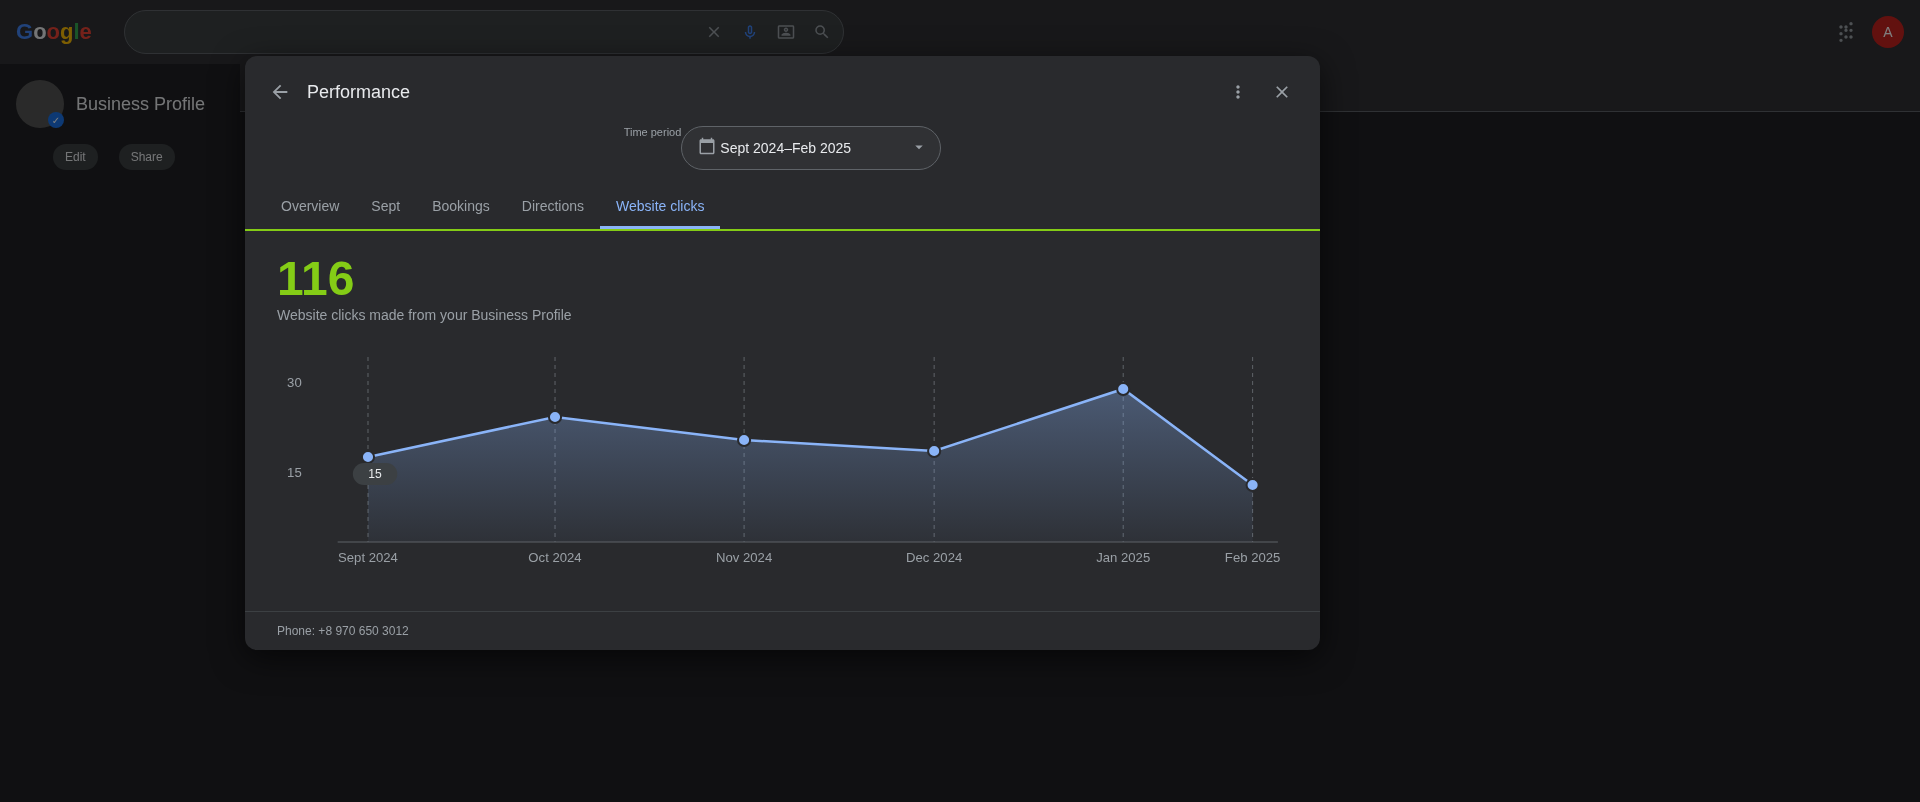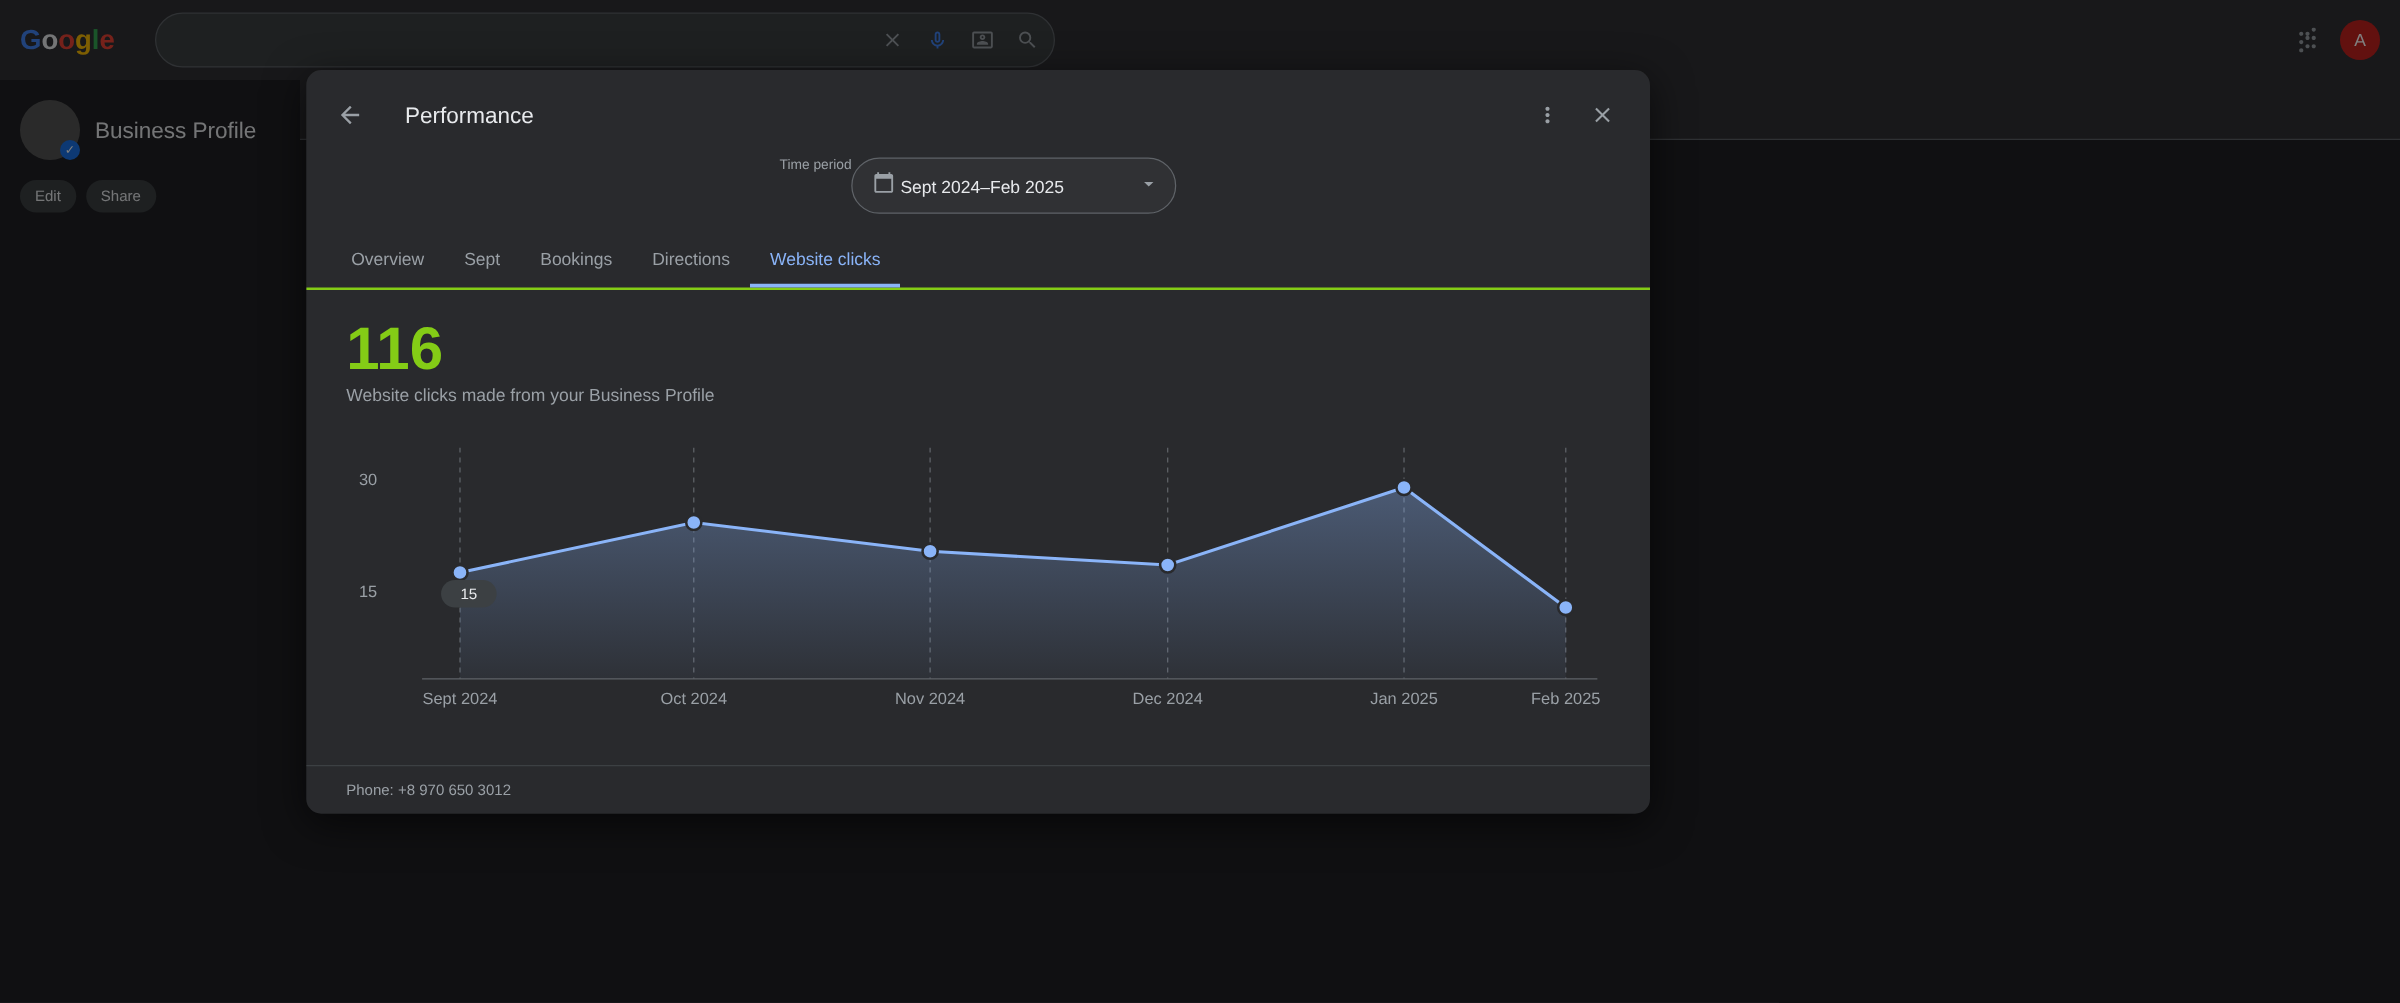--- a/index.html
+++ b/index.html
@@ -168,21 +168,21 @@
       border-radius: 12px;
       z-index: 20;
       overflow: hidden;
       box-shadow: 0 8px 32px rgba(0,0,0,0.6);
     }
 
     .modal-header {
       display: flex;
       align-items: center;
       padding: 18px 20px 0 20px;
-      gap: 29px;
+      gap: 12px;
     }
 
     .back-btn {
       background: none;
       border: none;
       cursor: pointer;
       color: #9aa0a6;
       display: flex;
       align-items: center;
       font-size: 20px;
@@ -362,22 +362,23 @@
     }
 
     .profile-name {
       font-size: 18px;
       font-weight: 500;
       color: #e8eaed;
     }
 
     .action-row {
       display: flex;
-      gap: 8px;
+      gap: 21px;
       padding: 0 16px 12px 16px;
+      margin-left: 37px;
     }
 
     .action-chip {
       background: #3c4043;
       border-radius: 16px;
       padding: 6px 12px;
       font-size: 12px;
       color: #e8eaed;
       cursor: pointer;
     }

